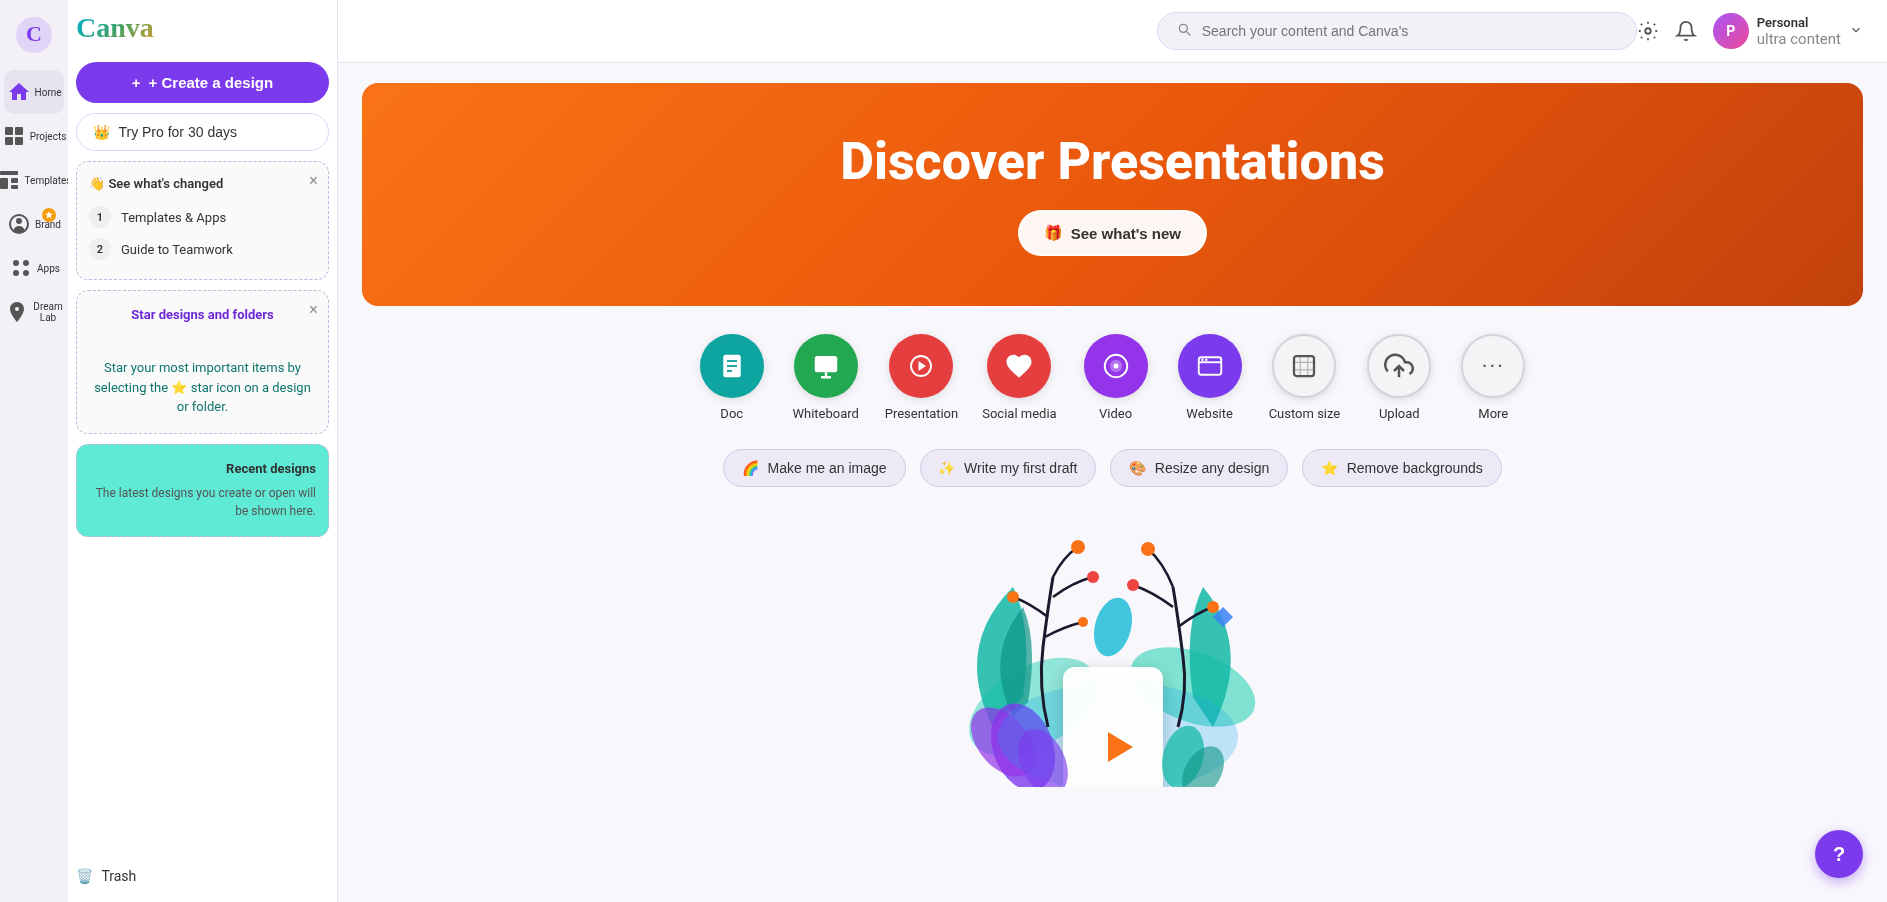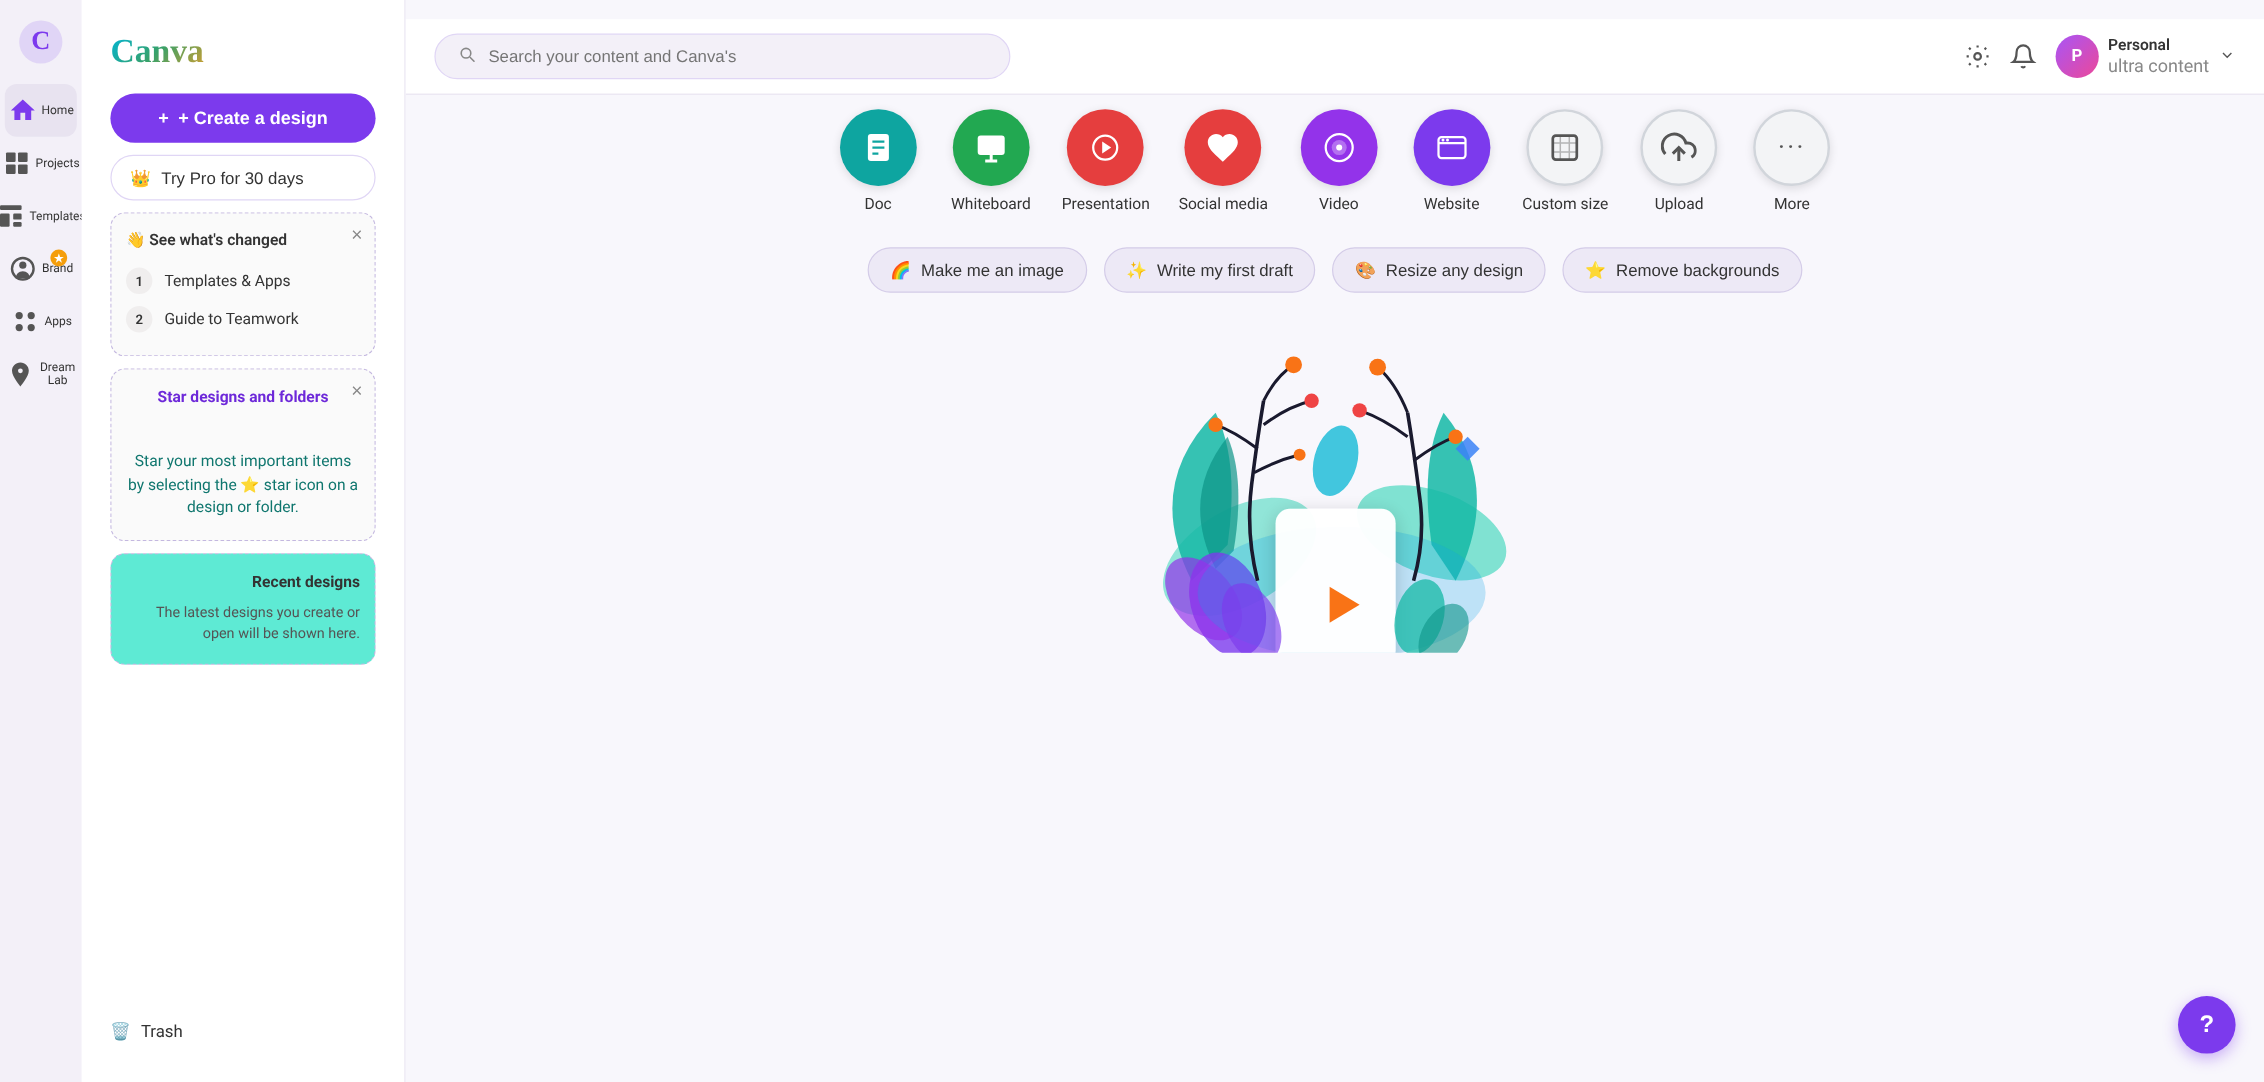--- a/index.html
+++ b/index.html
@@ -31,21 +31,21 @@
     .icon-nav-item .nav-icon { width: 28px; height: 28px; display: flex; align-items: center; justify-content: center; }
     .icon-nav-item .nav-label { font-size: 10px; color: #333; text-align: center; }
 
     
     .sidebar {
       width: 270px;
       background: #fff;
       border-right: 1px solid #e8e3f0;
       display: flex;
       flex-direction: column;
-      padding: 24px;
+      padding: 8px;
       gap: 10px;
       overflow-y: auto;
       flex-shrink: 0;
     }
     .create-btn {
       background: #7c3aed;
       color: #fff;
       border: none;
       border-radius: 30px;
       padding: 12px 20px;
@@ -166,26 +166,26 @@
     .main-content {
       flex: 1;
       overflow-y: auto;
       background: #f8f7fc;
     }
 
     
     .topbar {
       display: flex;
       align-items: center;
-      justify-content: space-between;
+      justify-content: flex-end;
       padding: 12px 24px;
       background: #fff;
       border-bottom: 1px solid #e8e3f0;
       position: sticky;
-      top: 16px;
+      top: 0;
       z-index: 10;
     }
     .search-bar {
       display: flex;
       align-items: center;
       gap: 10px;
       background: #f3f0f8;
       border-radius: 30px;
       padding: 8px 18px;
       width: 480px;
@@ -506,20 +506,27 @@
         </div>
         <span>
           <svg width="14" height="14" viewBox="0 0 24 24" fill="none" stroke="#555" stroke-width="2">
               <polyline points="6 9 12 15 18 9"></polyline>
             </svg>
         </span>
       </div>
     </div>
   </header>
 
+  <section class="hero-banner">
+    <h1 class="hero-title">Discover Presentations</h1>
+    <button class="see-new-btn">
+      <span>🎁</span>
+      <span>See what's new</span>
+    </button>
+  </section>
 
   <div class="design-types">
 
     <div class="design-type-item">
       <div class="dtype-icon" style="background:#0ea5a0;">
         <svg width="30" height="30" viewBox="0 0 24 24" fill="white">
             <rect x="5" y="3" width="14" height="18" rx="2"></rect>
             <line x1="8" y1="8" x2="16" y2="8" stroke="#0ea5a0" stroke-width="1.5"></line>
             <line x1="8" y1="12" x2="16" y2="12" stroke="#0ea5a0" stroke-width="1.5"></line>
             <line x1="8" y1="16" x2="12" y2="16" stroke="#0ea5a0" stroke-width="1.5"></line>

